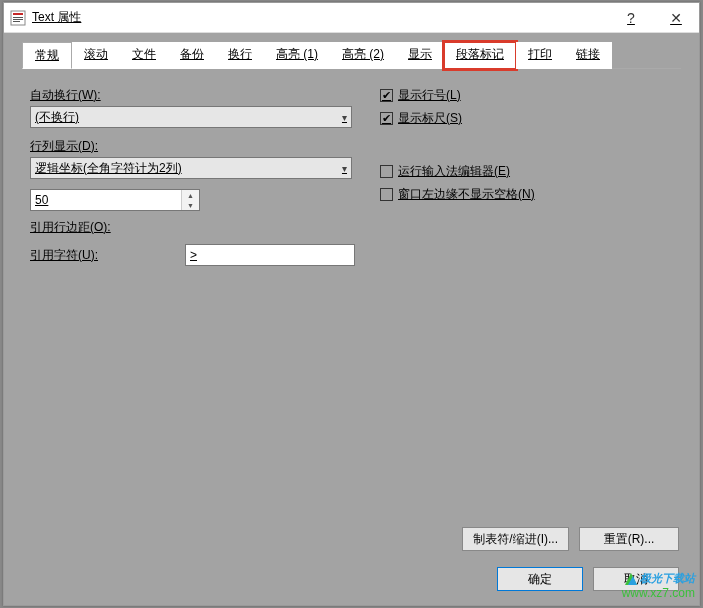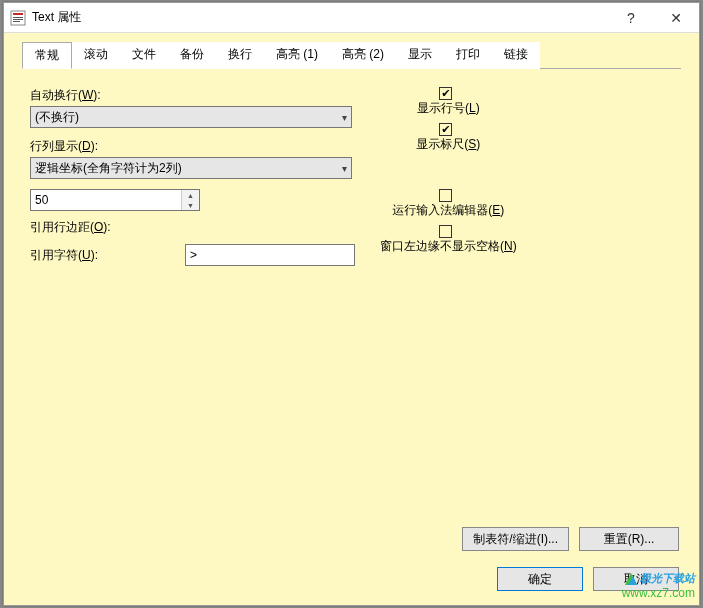--- a/index.html
+++ b/index.html
@@ -12,23 +12,24 @@
     height: 608px;
     overflow: hidden;
     position: relative;
   }
   .window {
     position: absolute;
     left: 3px;
     top: 2px;
     width: 697px;
     height: 604px;
-    background: #fef9c3;
+    background: #a3a3a3;
     border: 1px solid #9a9a9a;
     box-shadow: 0 0 2px rgba(0,0,0,0.3);
+    text-decoration: underline;
   }
   .titlebar {
     height: 30px;
     background: #fff;
     border-bottom: 1px solid #ddd;
     display: flex;
     align-items: center;
     padding-left: 6px;
   }
   .titlebar-icon {
@@ -147,21 +148,20 @@
     border: 1px solid #777;
     padding: 0 4px;
     font-family: inherit;
     font-size: 12px;
     outline: none;
   }
   .check-row {
     display: flex;
     align-items: center;
     margin-bottom: 6px;
-    flex-direction: column;
   }
   .checkbox {
     width: 13px;
     height: 13px;
     border: 1px solid #333;
     margin-right: 5px;
     display: inline-flex;
     align-items: center;
     justify-content: center;
     font-size: 11px;
@@ -243,20 +243,21 @@
   <div class="client">
     <div class="tabs">
       <div class="tab active">常规</div>
       <div class="tab">滚动</div>
       <div class="tab">文件</div>
       <div class="tab">备份</div>
       <div class="tab">换行</div>
       <div class="tab">高亮 (1)</div>
       <div class="tab">高亮 (2)</div>
       <div class="tab">显示</div>
+      <div class="tab highlight">段落标记</div>
       <div class="tab">打印</div>
       <div class="tab">链接</div>
     </div>
 
     <div class="content">
       <div class="colL">
 
         <div class="label-row">
           <span>自动换行(<span class="u">W</span>):</span>
         </div>

